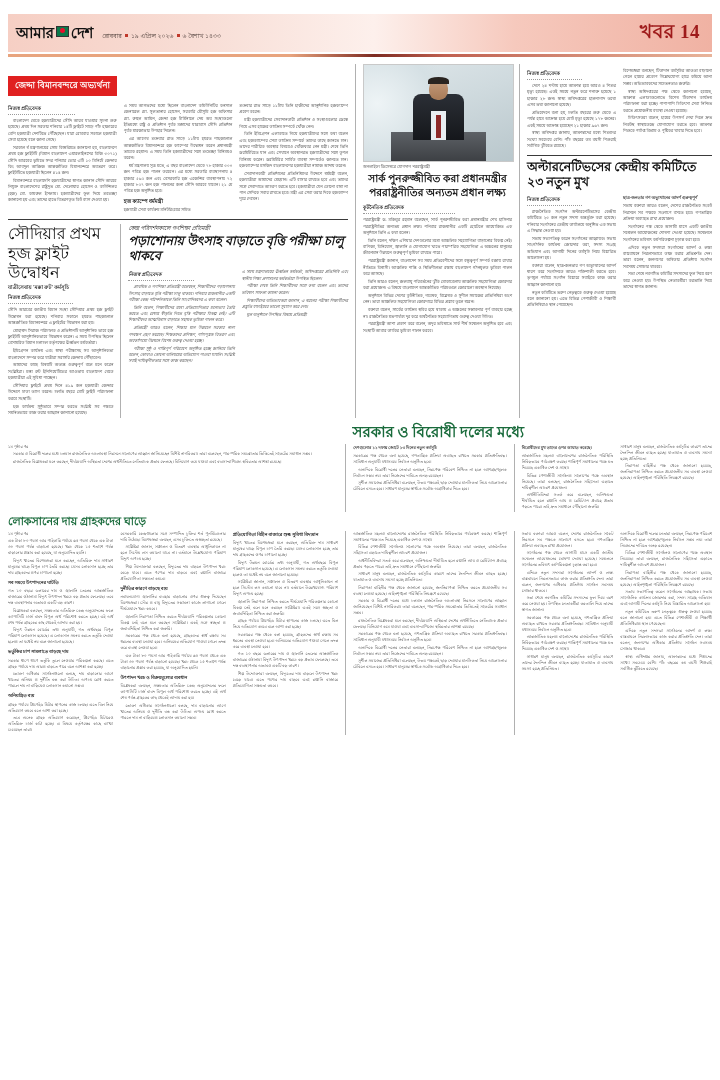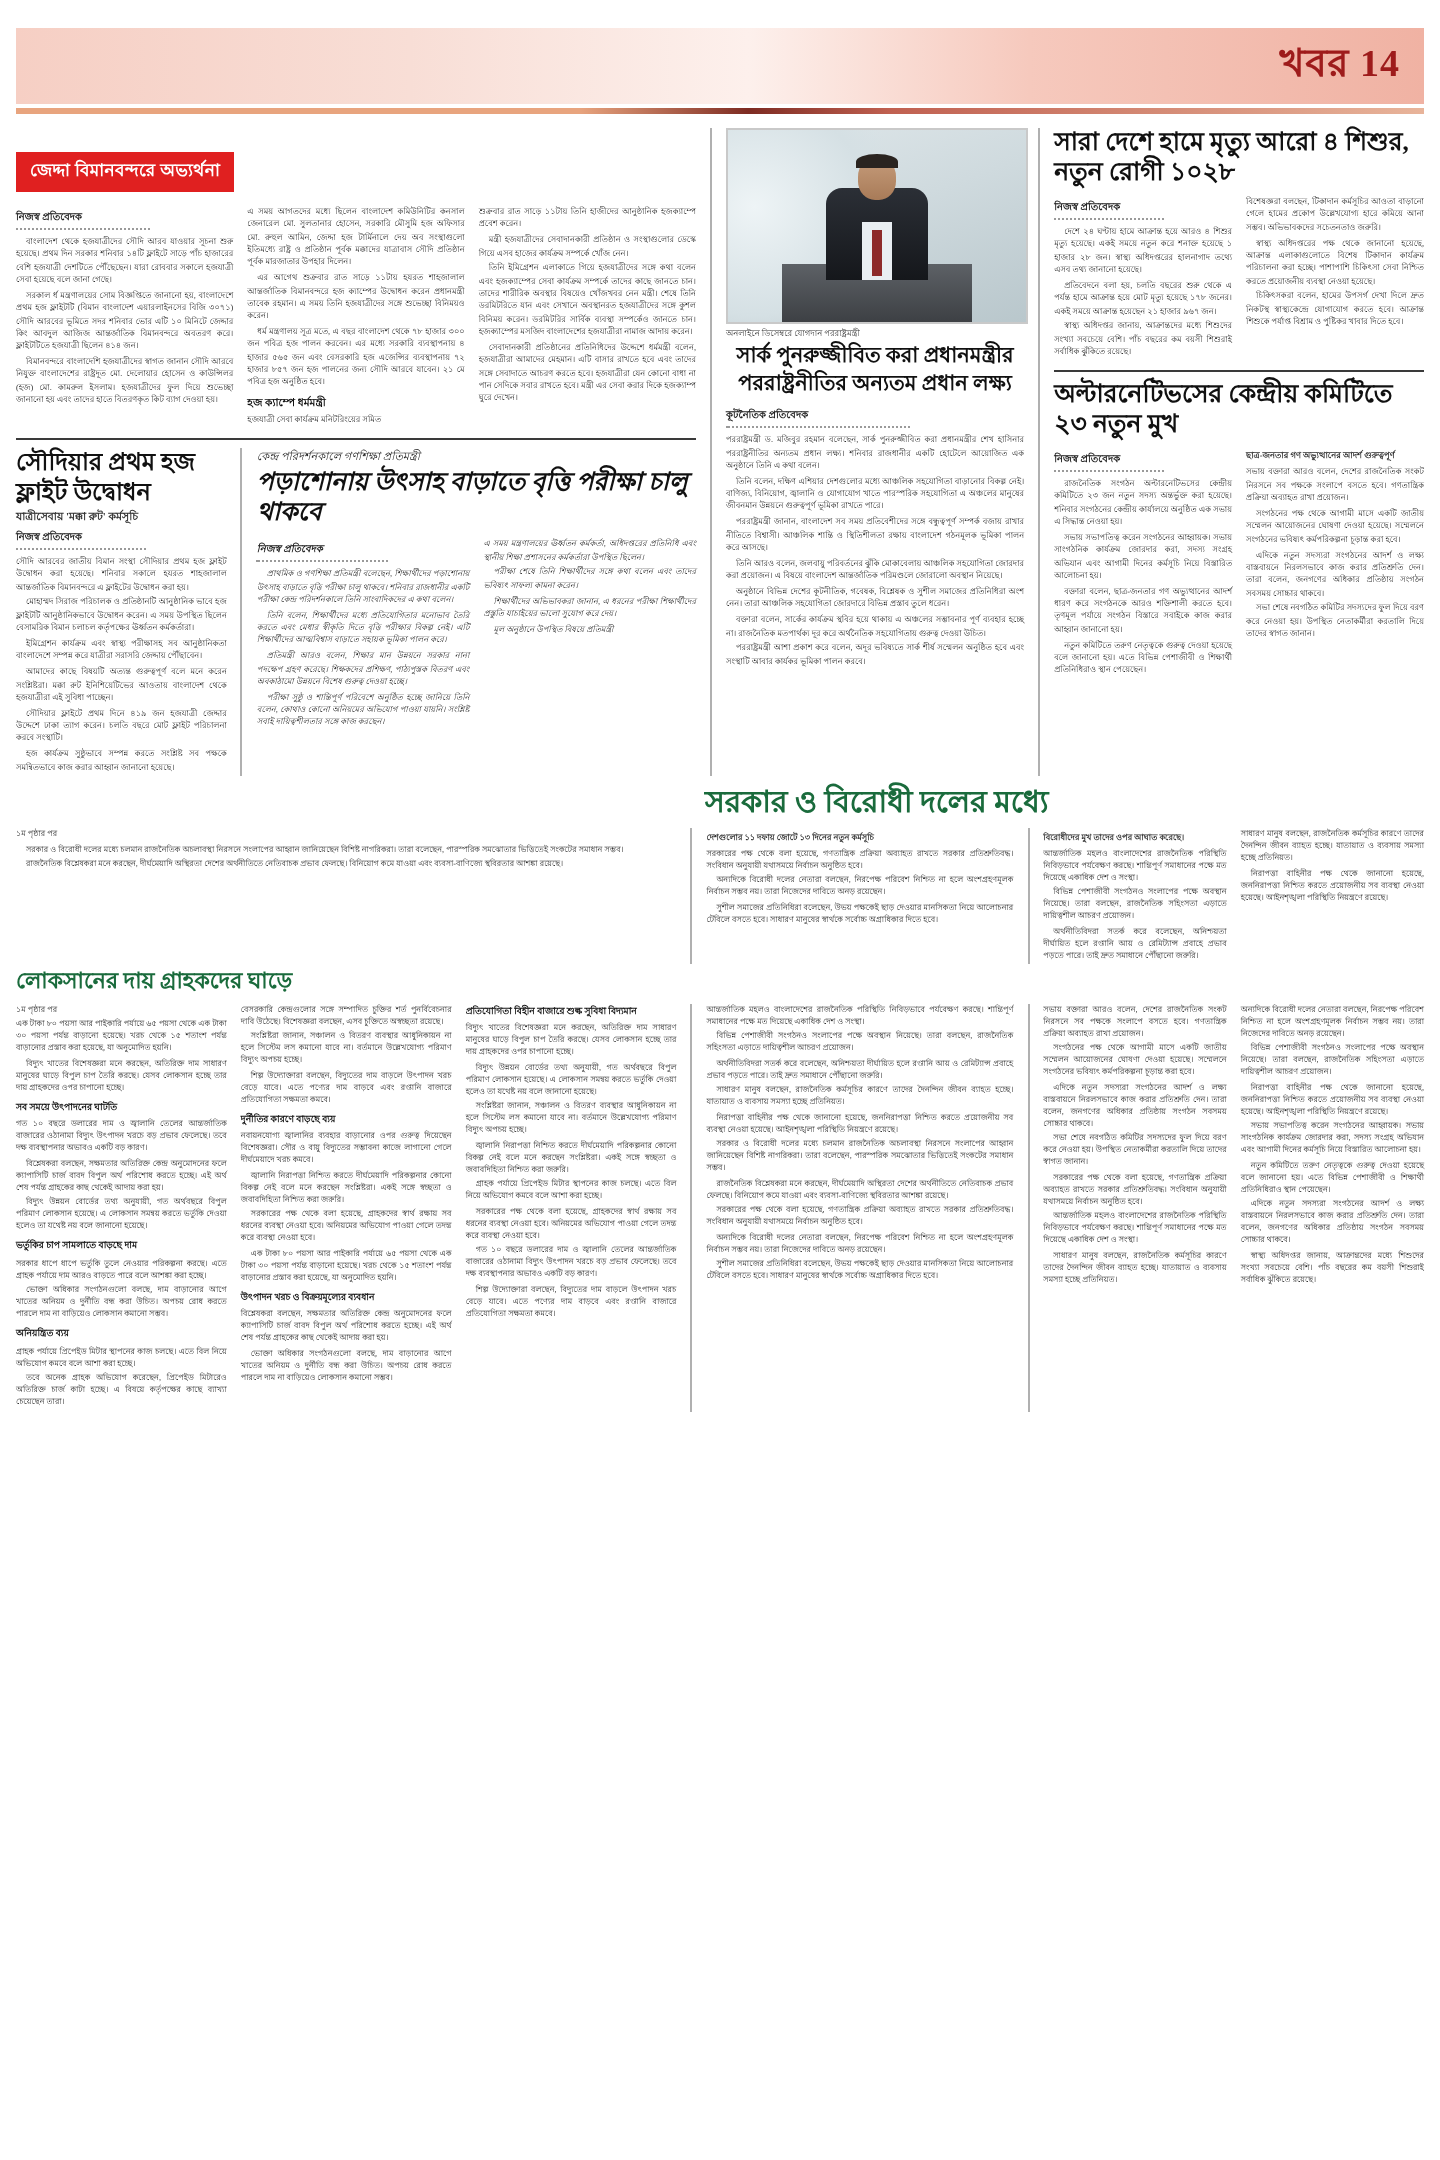--- a/index.html
+++ b/index.html
@@ -48,21 +48,21 @@
 
   
   h1.lead{
     font-size:21px;font-weight:bold;line-height:1.22;margin:0;color:#111;letter-spacing:-0.2px;
   }
   .kicker-red{
     display:inline-block;background:#e02020;color:#fff;font-size:8.5px;font-weight:bold;
     padding:2.5px 7px 3.5px 7px;margin-top:12px;letter-spacing:0.2px;
   }
   h2.hd{font-size:12.5px;font-weight:bold;line-height:1.2;margin:0;color:#111;}
-  h2.hd-sm{font-size:12px;font-weight:bold;line-height:1.22;margin:0;color:#111;}
+  h2.hd-sm{font-size:16px;font-weight:normal;line-height:1.22;margin:0;color:#111;}
   .eyebrow{font-size:5.6px;color:#222;margin:0 0 1px 0;}
   .deck{font-size:5.4px;font-weight:bold;color:#333;margin:1.5px 0 1px 0;}
   h2.green{font-size:15px;font-weight:bold;color:#1a6b3c;margin:1px;line-height:1.2;}
   h2.green-lg{font-size:11px;font-weight:bold;color:#1a6b3c;margin:0;line-height:1.2;}
 
   .rule-thin{border-top:1px solid #3a3a3a;margin:4px 0;}
 
   
   .body-wrap{display:flex;margin:7px 8px 0 8px;gap:0;}
   .zone-left{width:340px;}
@@ -100,20 +100,28 @@
   .br{width:196px;padding-left:7px;}
 
   .tight{font-size:4px;line-height:1.5;}
 </style>
 </head>
 <body>
 
 <div class="page">
 
   <div class="masthead">
+    <div class="mh-left">
+      <span class="mh-logo">
+        <span>আমার</span><span class="mh-flag"></span><span>দেশ</span>
+      </span>
+      <span class="mh-date">
+        <span>রোববার</span><span class="sep"></span><span>১৯ এপ্রিল ২০২৬</span><span class="sep"></span><span>৬ বৈশাখ ১৪৩৩</span>
+      </span>
+    </div>
     <div class="mh-right">খবর 14</div>
   </div>
   <div class="mh-underline"></div>
 
   <div class="body-wrap">
 
     <div class="zone-left">
       <div><span class="kicker-red">জেদ্দা বিমানবন্দরে অভ্যর্থনা</span></div>
 
       <div class="cols3" style="margin-top:7px;">
@@ -211,21 +219,20 @@
         <p>তিনি বলেন, দক্ষিণ এশিয়ার দেশগুলোর মধ্যে আঞ্চলিক সহযোগিতা বাড়ানোর বিকল্প নেই। বাণিজ্য, বিনিয়োগ, জ্বালানি ও যোগাযোগ খাতে পারস্পরিক সহযোগিতা এ অঞ্চলের মানুষের জীবনমান উন্নয়নে গুরুত্বপূর্ণ ভূমিকা রাখতে পারে।</p>
         <p>পররাষ্ট্রমন্ত্রী জানান, বাংলাদেশ সব সময় প্রতিবেশীদের সঙ্গে বন্ধুত্বপূর্ণ সম্পর্ক বজায় রাখার নীতিতে বিশ্বাসী। আঞ্চলিক শান্তি ও স্থিতিশীলতা রক্ষায় বাংলাদেশ গঠনমূলক ভূমিকা পালন করে আসছে।</p>
         <p>তিনি আরও বলেন, জলবায়ু পরিবর্তনের ঝুঁকি মোকাবেলায় আঞ্চলিক সহযোগিতা জোরদার করা প্রয়োজন। এ বিষয়ে বাংলাদেশ আন্তর্জাতিক পরিমণ্ডলে জোরালো অবস্থান নিয়েছে।</p>
         <p>অনুষ্ঠানে বিভিন্ন দেশের কূটনীতিক, গবেষক, বিশ্লেষক ও সুশীল সমাজের প্রতিনিধিরা অংশ নেন। তারা আঞ্চলিক সহযোগিতা জোরদারে বিভিন্ন প্রস্তাব তুলে ধরেন।</p>
         <p>বক্তারা বলেন, সার্কের কার্যক্রম স্থবির হয়ে থাকায় এ অঞ্চলের সম্ভাবনার পূর্ণ ব্যবহার হচ্ছে না। রাজনৈতিক মতপার্থক্য দূর করে অর্থনৈতিক সহযোগিতায় গুরুত্ব দেওয়া উচিত।</p>
         <p>পররাষ্ট্রমন্ত্রী আশা প্রকাশ করে বলেন, অদূর ভবিষ্যতে সার্ক শীর্ষ সম্মেলন অনুষ্ঠিত হবে এবং সংস্থাটি আবার কার্যকর ভূমিকা পালন করবে।</p>
       </div>
     </div>
 
     <div class="zone-right">
-      <h2 class="hd">সারা দেশে হামে মৃত্যু আরো ৪ শিশুর, নতুন রোগী ১০২৮</h2>
       <div class="cols2" style="margin-top:4px;">
         <div>
           <div class="byline">নিজস্ব প্রতিবেদক</div>
           <div class="byline-rule"></div>
           <div class="tx">
             <p>দেশে ২৪ ঘণ্টায় হামে আক্রান্ত হয়ে আরও ৪ শিশুর মৃত্যু হয়েছে। একই সময়ে নতুন করে শনাক্ত হয়েছে ১ হাজার ২৮ জন। স্বাস্থ্য অধিদপ্তরের হালনাগাদ তথ্যে এসব তথ্য জানানো হয়েছে।</p>
             <p>প্রতিবেদনে বলা হয়, চলতি বছরের শুরু থেকে এ পর্যন্ত হামে আক্রান্ত হয়ে মোট মৃত্যু হয়েছে ১৭৮ জনের। একই সময়ে আক্রান্ত হয়েছেন ২১ হাজার ৯৬৭ জন।</p>
             <p>স্বাস্থ্য অধিদপ্তর জানায়, আক্রান্তদের মধ্যে শিশুদের সংখ্যা সবচেয়ে বেশি। পাঁচ বছরের কম বয়সী শিশুরাই সর্বাধিক ঝুঁকিতে রয়েছে।</p>
           </div>
         </div>

